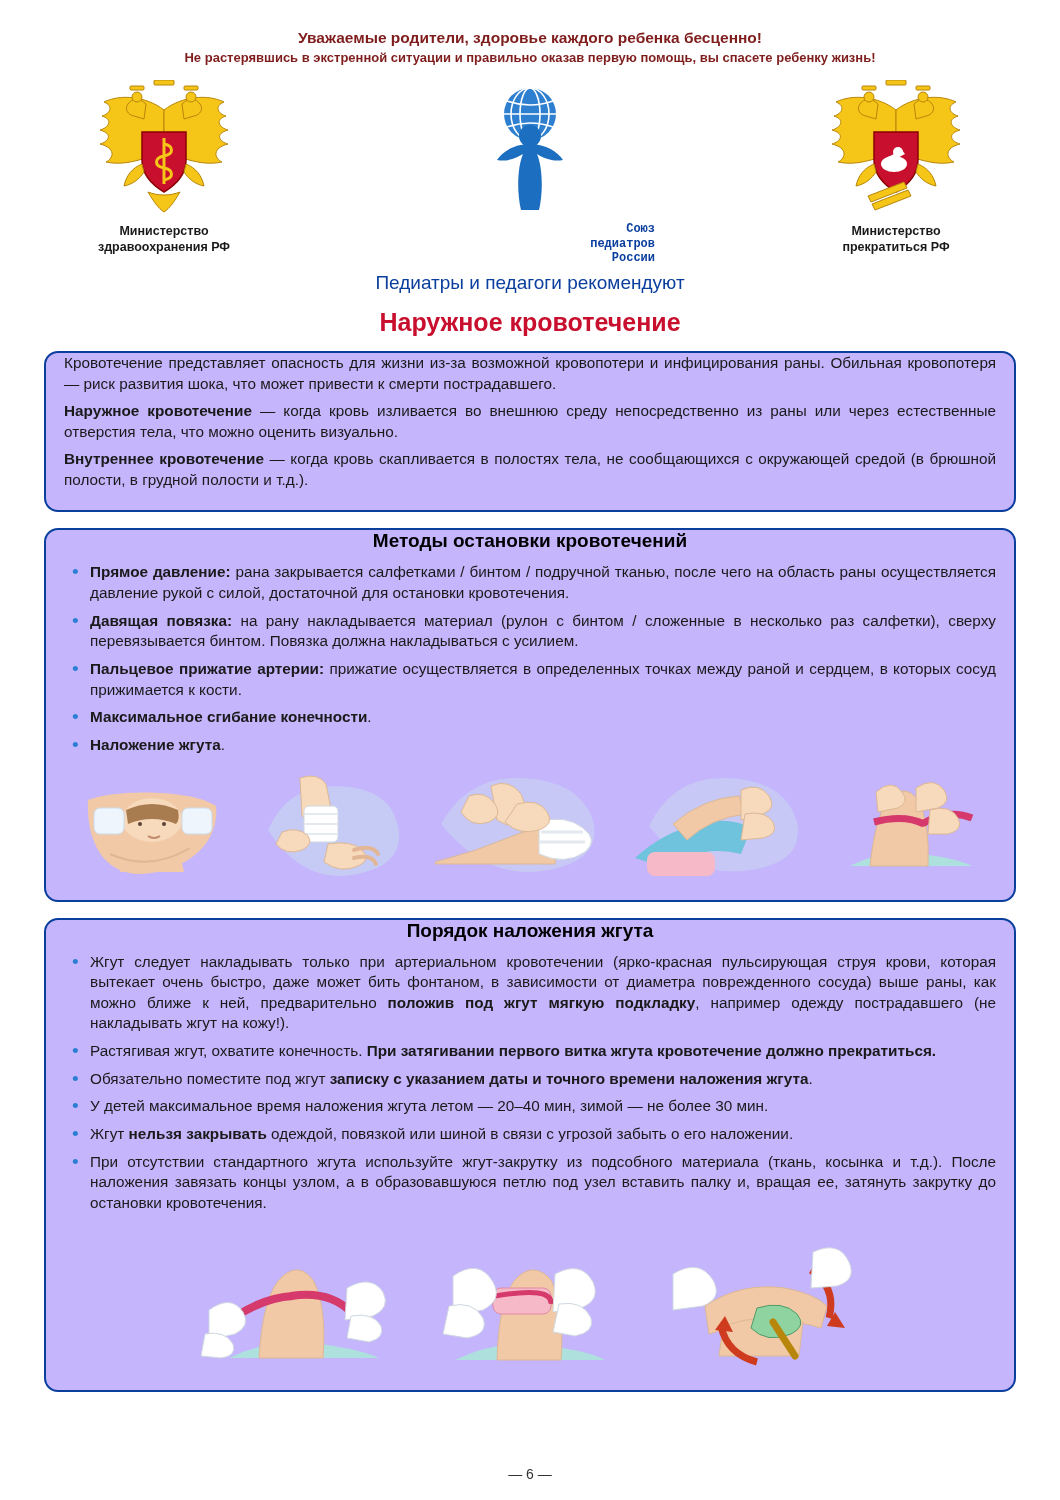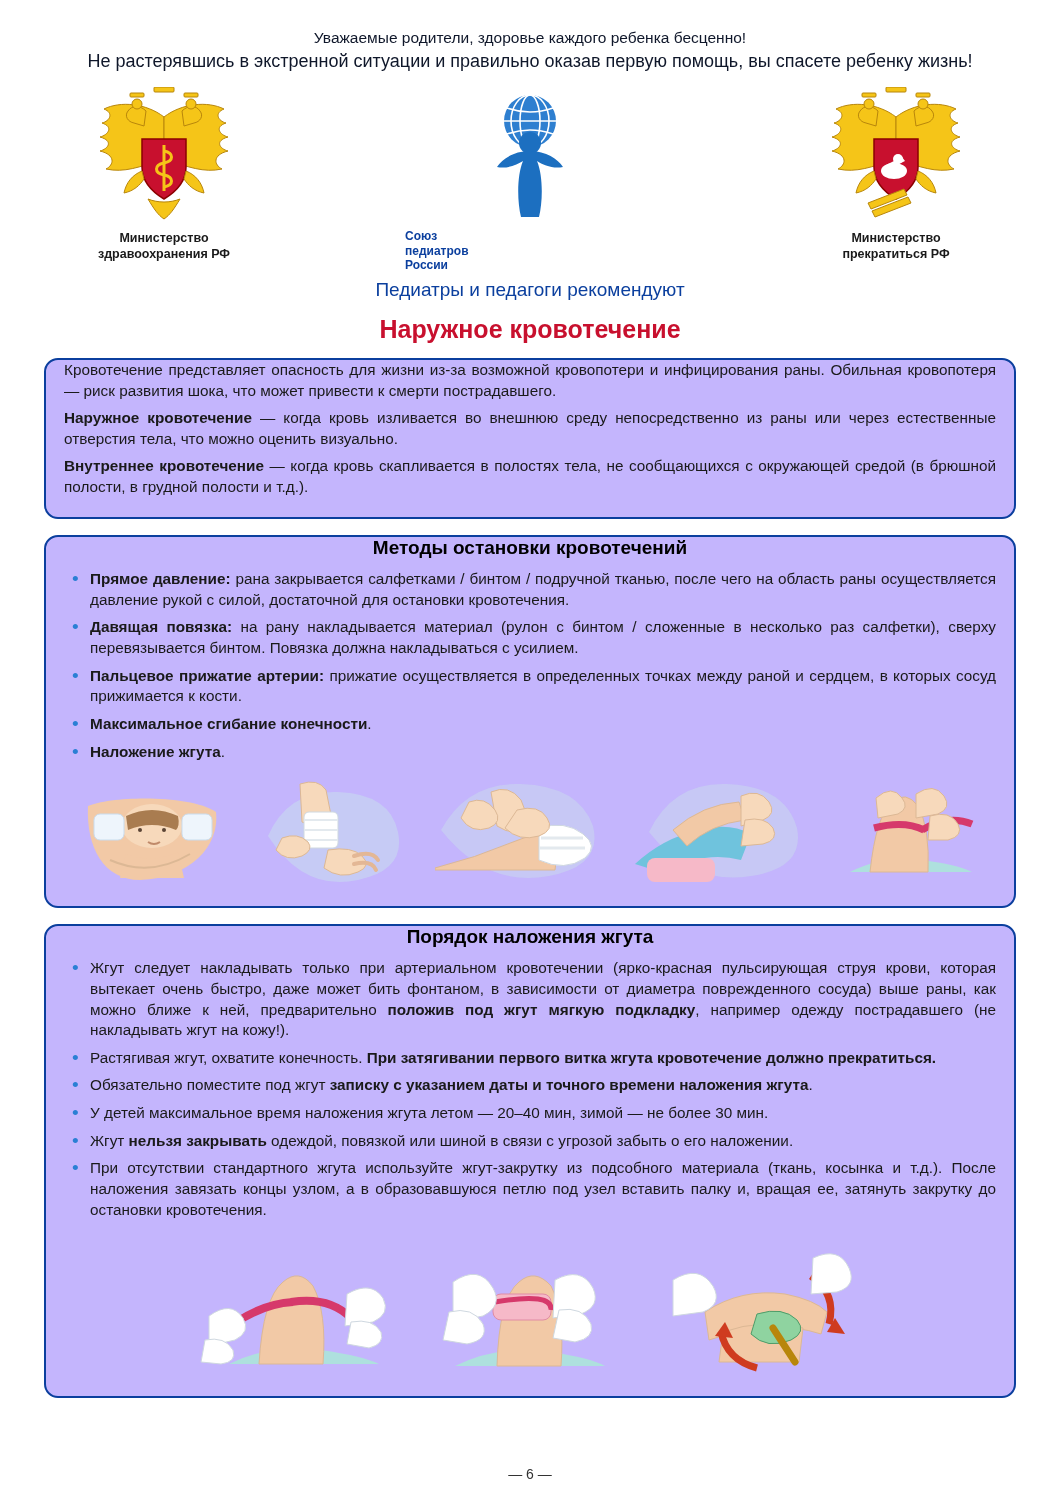--- a/index.html
+++ b/index.html
@@ -16,47 +16,47 @@
   .page {
     width: 1060px;
     height: 1500px;
     padding: 28px 44px 0 44px;
     position: relative;
   }
 
   
   .appeal {
     text-align: center;
-    color: #0f172a;
-    font-weight: normal;
+    color: #7f1d1d;
+    font-weight: bold;
     line-height: 1.35;
   }
   .appeal .l1 { font-size: 15.5px; }
-  .appeal .l2 { font-size: 18px; }
+  .appeal .l2 { font-size: 13px; }
 
   
   .logos {
     margin-top: 14px;
     display: flex;
     align-items: flex-start;
     justify-content: space-between;
     height: 190px;
   }
   .logo-block {
     width: 240px;
     text-align: center;
   }
   .logo-block .caption {
     font-size: 12.5px;
     font-weight: bold;
     line-height: 1.25;
     margin-top: 4px;
   }
   .emblem { height: 140px; display:flex; align-items:flex-start; justify-content:center; }
-  .center-block { width: 250px; text-align: left; }
+  .center-block { width: 250px; text-align: right; font-family: Liberation Mono, monospace; }
   .center-caption {
     font-size: 12px; font-weight: bold; color:#0b3f9e; line-height:1.2; margin-top: 2px;
   }
 
   
   .subtitle {
     text-align: center;
     color: #0b3f9e;
     font-weight: normal;
     font-size: 19px;

